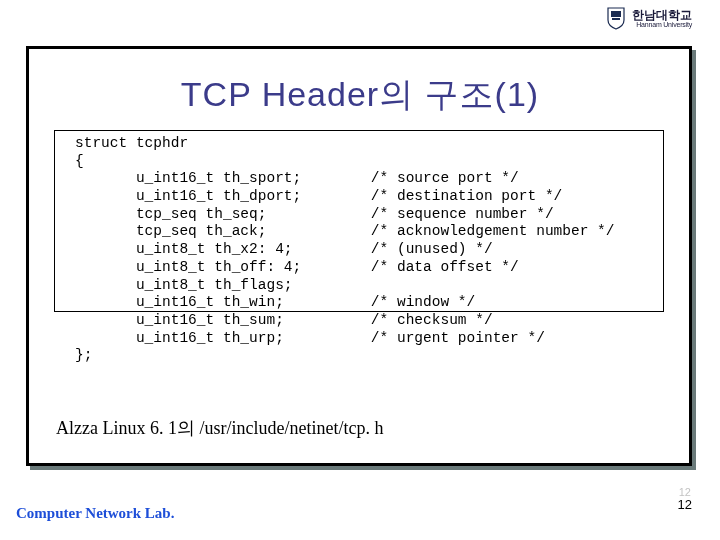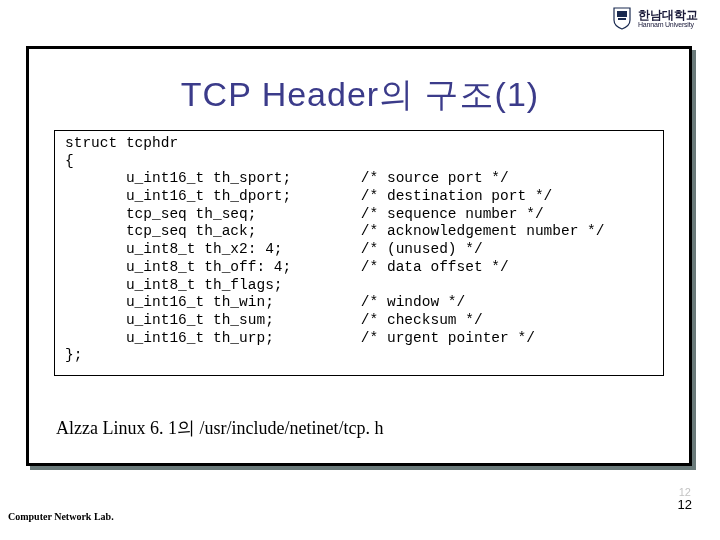--- a/index.html
+++ b/index.html
@@ -7,24 +7,25 @@
     width: 720px;
     height: 540px;
     background: #ffffff;
     font-family: "Malgun Gothic", Arial, sans-serif;
     position: relative;
     overflow: hidden;
   }
   .logo-area {
     position: absolute;
     top: 6px;
-    right: 22px;
+    right: 28px;
     display: flex;
     align-items: center;
     gap: 6px;
+    text-align: right;
   }
   .logo-shield {
     width: 20px;
     height: 24px;
     display: flex;
     align-items: center;
     justify-content: center;
   }
   .logo-text-wrap {
     display: flex;
@@ -67,49 +68,49 @@
     font-size: 34px;
     font-weight: 500;
     color: #3b3b8a;
     letter-spacing: 1px;
   }
   .code-box {
     position: absolute;
     top: 130px;
     left: 54px;
     width: 610px;
-    height: 246px;
+    height: 182px;
     border: 1px solid #000;
     background: #fff;
-    padding: 4px 10px;
+    padding: 4px 20px;
   }
   .code-pre {
     font-family: "Courier New", monospace;
     font-size: 14.5px;
     line-height: 1.22;
     white-space: pre;
     color: #000;
   }
   .caption {
     position: absolute;
     top: 392px;
     left: 56px;
     font-size: 18px;
     color: #000;
     font-family: "Times New Roman", serif;
     margin-top: 24px;
   }
   .footer-lab {
     position: absolute;
     bottom: 18px;
-    left: 8px;
+    left: 16px;
     font-family: "Times New Roman", serif;
     font-weight: bold;
-    font-size: 10px;
-    color: #000000;
+    font-size: 15px;
+    color: #1d4ed8;
   }
   .page-num {
     position: absolute;
     bottom: 28px;
     right: 28px;
     font-size: 13px;
     color: #000;
     text-align: center;
     line-height: 1.1;
     margin-top: 43px;

